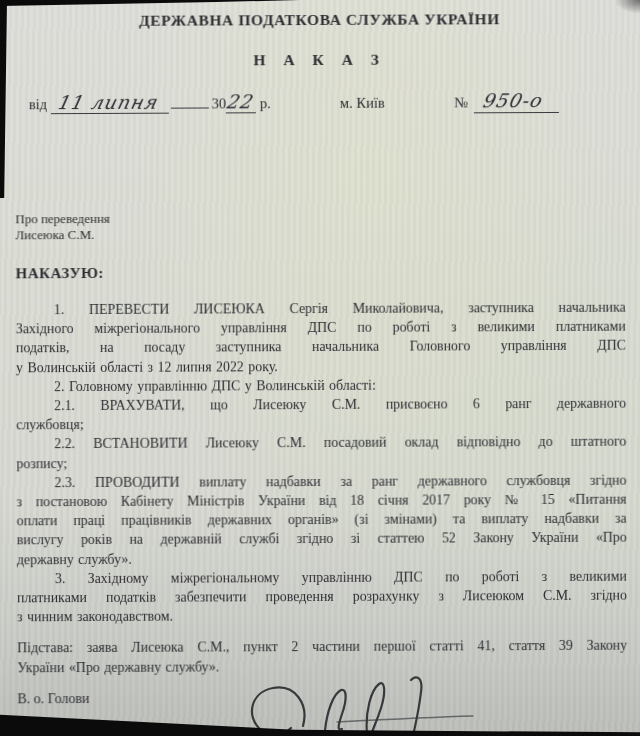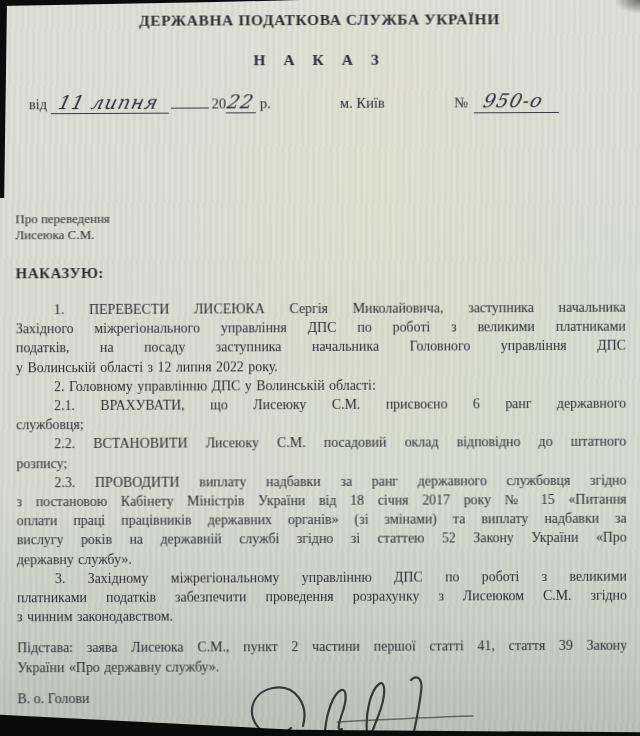--- a/index.html
+++ b/index.html
@@ -50,21 +50,21 @@
 <div class="photo">
   <div class="streaks"></div>
 
   <div class="doc">
     <div class="org">ДЕРЖАВНА ПОДАТКОВА СЛУЖБА УКРАЇНИ</div>
     <div class="dtype">Н А К А З</div>
 
     <div class="date-row">
       <span>
         <span>від</span>
-        <span class="u u-day"><span class="hw">11 липня</span></span><span class="u-tail"></span><span>20</span><span class="u u-yr"><span class="hw">22</span></span>
+        <span class="u u-day"><span class="hw">11 липня</span></span><span class="u-tail"></span><span>30</span><span class="u u-yr"><span class="hw">22</span></span>
         <span>р.</span>
       </span>
       <span>м. Київ</span>
       <span>
         <span>№</span><span class="u u-num"><span class="hw">950-о</span></span>
       </span>
     </div>
 
     <div class="subject">
       <div>Про переведення</div>

